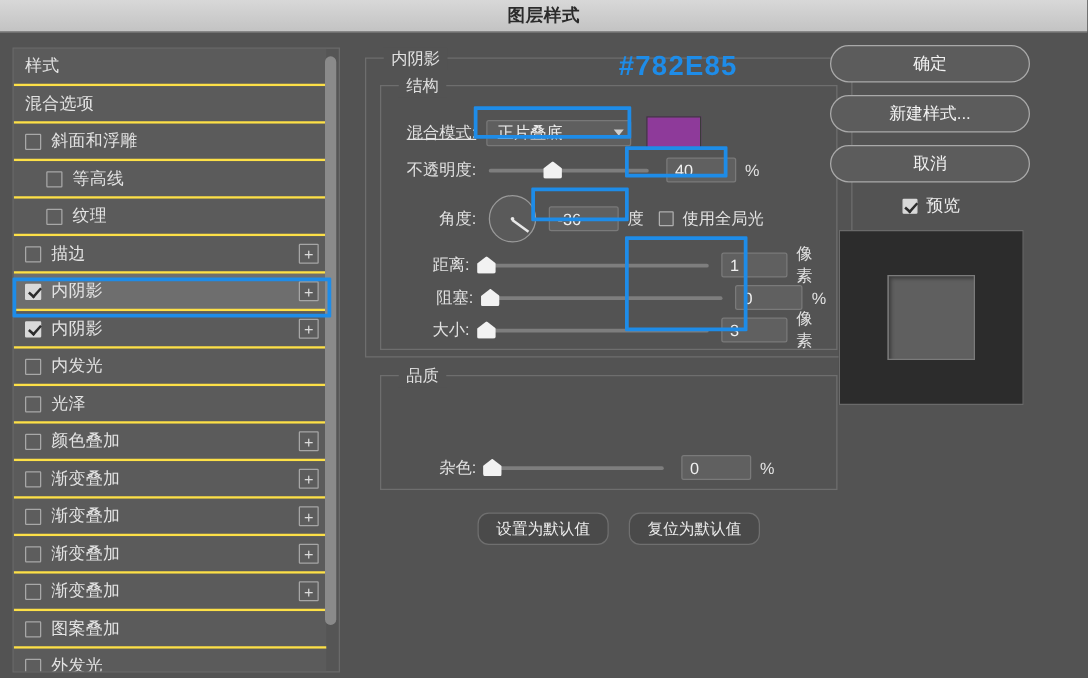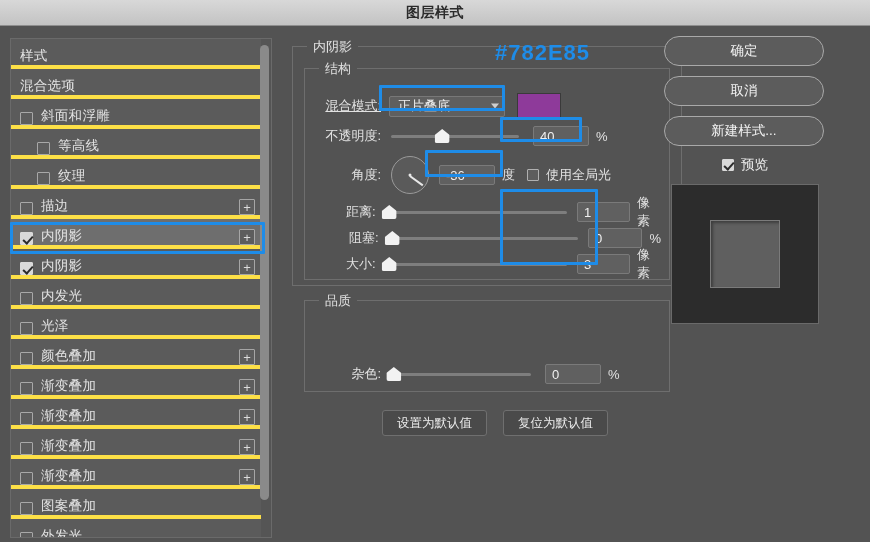--- a/index.html
+++ b/index.html
@@ -34,23 +34,23 @@
     position: absolute; left: 10px; top: 38px;
     width: 262px; height: 500px;
     background: #555555;
     border: 1px solid #6a6a6a;
     overflow: hidden;
   }
   .list { position: absolute; left: 0; top: 0; width: 250px; }
   .row {
     position: relative;
     height: 30px;
-    display: flex; align-items: flex-end;
+    display: flex; align-items: center;
     padding: 0 6px 0 9px;
-    border-bottom: 4px solid #fde047;
+    border-bottom: 2px solid #fde047;
     color: #e3e3e3; font-size: 13.5px;
     background: #5b5b5b;
   }
   .row.sub { padding-left: 26px; }
   .row.selected { background: #6e6e6e; }
   .row .lbl { flex: 1; white-space: nowrap; letter-spacing: .3px; }
   .cbx {
     width: 13px; height: 13px; flex: 0 0 13px;
     border: 1px solid #a8a8a8;
     background: #5d5d5d;
@@ -204,21 +204,21 @@
     content: ""; width: 0; height: 0;
     border-left: 4px solid transparent;
     border-right: 4px solid transparent;
     border-top: 5px solid #d2d2d2;
   }
   .dbtn {
     height: 26px; padding: 0 14px;
     background: #4a4a4a; border: 1px solid #6f6f6f;
     color: #ececec; font-size: 12.5px;
     display: flex; align-items: center; justify-content: center;
-    border-radius: 3px;
+    border-radius: 9px;
   }
 
   
   .right { position: absolute; left: 664px; top: 36px; width: 162px; }
   .pillbtn {
     width: 160px; height: 30px;
     border-radius: 15px;
     border: 1px solid #a9a9a9;
     background: #5c5c5c;
     color: #f2f2f2; font-size: 13.5px;
@@ -451,22 +451,22 @@
     </div>
 
     <div style="position:absolute; left:94px; top:378px; display:flex; gap:16px;">
       <div class="dbtn">设置为默认值</div>
       <div class="dbtn">复位为默认值</div>
     </div>
   </div>
 
   <div class="right">
     <div class="pillbtn">确定</div>
+    <div class="pillbtn">新建样式...</div>
     <div class="pillbtn">取消</div>
-    <div class="pillbtn">新建样式...</div>
     <div class="previewrow">
       <span class="ck on"></span>
       <span>预览</span>
     </div>
     <div class="thumbbox">
       <div class="sq"></div>
     </div>
   </div>
 
   <div class="anno" style="left: 495px; top: 40px; color: rgb(30, 140, 232);">#782E85</div>

